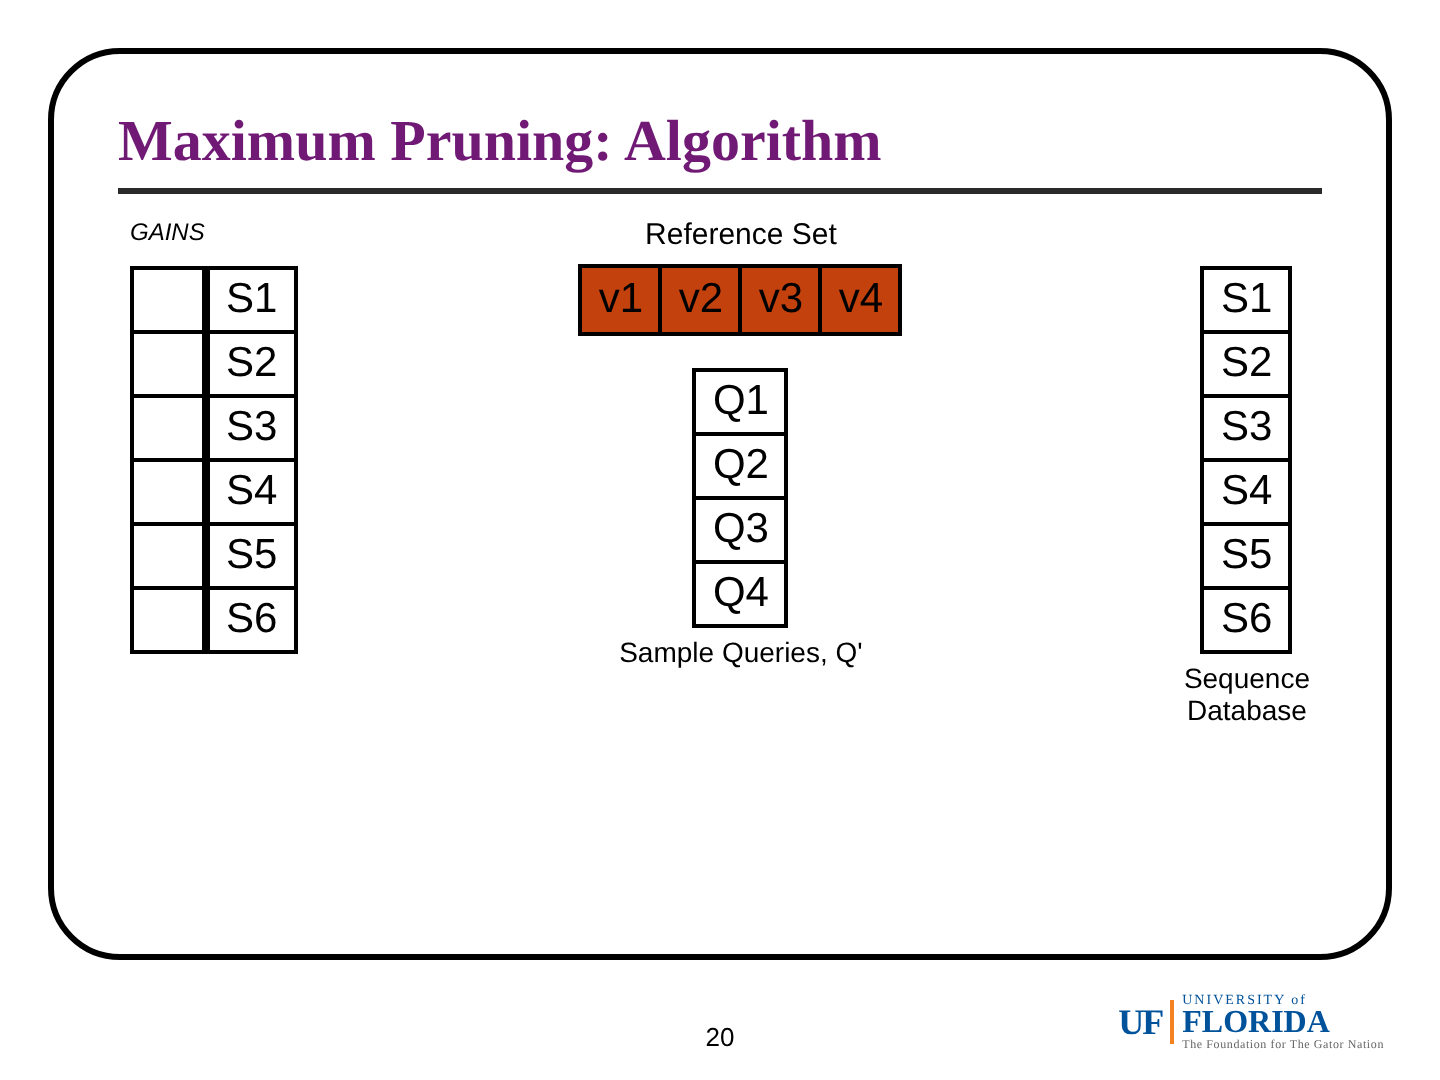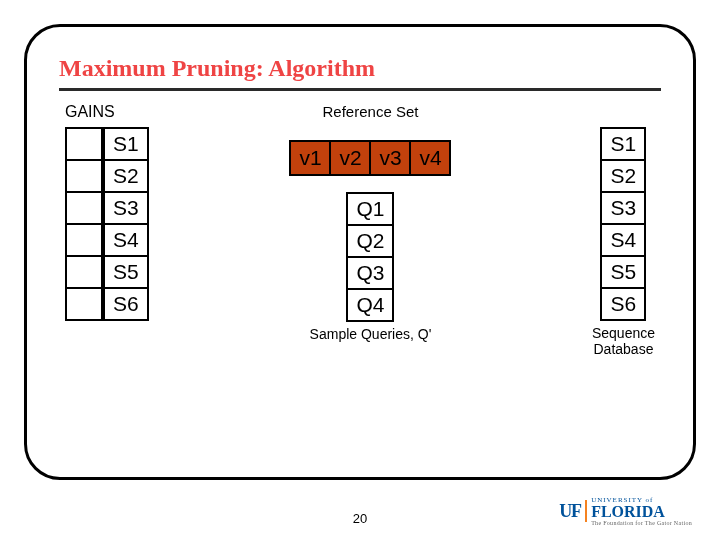--- a/index.html
+++ b/index.html
@@ -14,46 +14,47 @@
     position: absolute;
     top: 24px;
     left: 24px;
     right: 24px;
     bottom: 60px;
     border: 3px solid #000;
     border-radius: 36px;
     padding: 28px 32px 16px 32px;
   }
   .title {
-    font-size: 24px;
+    font-size: 29px;
     font-weight: bold;
-    color: #ef4444;
+    color: #701a75;
     font-family: Georgia, "Times New Roman", serif;
     margin-bottom: 6px;
   }
   .title-rule {
     border: none;
     border-top: 3px solid #2a2a2a;
     margin-bottom: 12px;
   }
   .content {
     display: flex;
     align-items: flex-start;
     gap: 20px;
     padding: 0 6px;
   }
   .col {
     display: flex;
     flex-direction: column;
     align-items: center;
   }
   .col-label {
-    font-size: 16px;
+    font-size: 12px;
     margin-bottom: 6px;
     min-height: 18px;
+    font-style: italic;
   }
   .col-label-below {
     font-size: 14px;
     margin-top: 4px;
     text-align: center;
   }
   .vtable {
     border: 2px solid #000;
     border-collapse: collapse;
     background: #fff;
@@ -80,21 +81,21 @@
     min-width: 40px;
   }
   .gains-pair { display: flex; gap: 0; }
   .gains-blank td { min-width: 36px; }
   .middle {
     flex: 1;
     display: flex;
     flex-direction: column;
     align-items: center;
   }
-  .ref-label { font-size: 15px; margin-bottom: 20px; }
+  .ref-label { font-size: 15px; margin-bottom: 6px; }
   .page-num {
     position: absolute;
     bottom: 14px;
     left: 50%;
     transform: translateX(-50%);
     font-size: 13px;
     font-weight: normal;
   }
   .logo {
     position: absolute;

